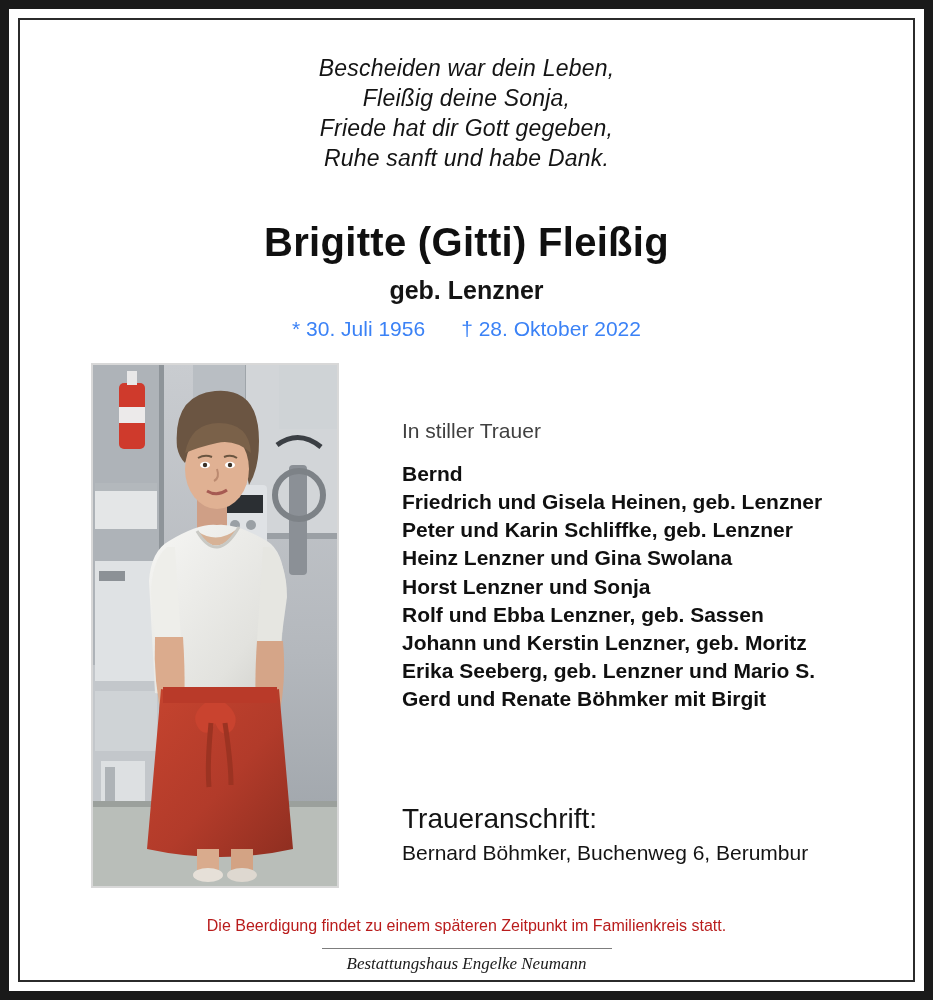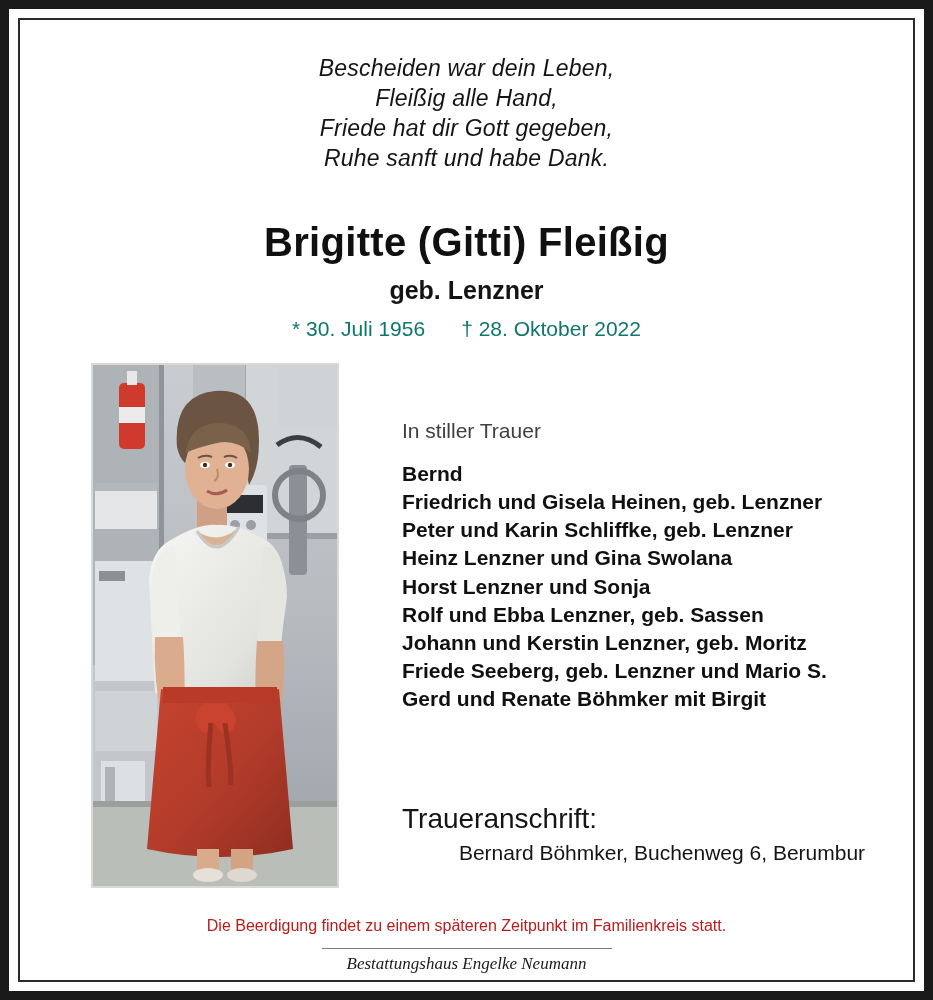--- a/index.html
+++ b/index.html
@@ -58,21 +58,21 @@
   .maiden {
     text-align: center;
     font-size: 25px;
     font-weight: bold;
     color: #141414;
     margin-top: 11px;
   }
   .dates {
     text-align: center;
     font-size: 21px;
-    color: #0f766e;
+    color: #3b82f6;
     margin-top: 12px;
   }
   .dates .sep { display: inline-block; width: 36px; }
 
   .body-area {
     position: relative;
     margin-top: 22px;
     height: 540px;
   }
 
@@ -120,21 +120,20 @@
     width: 520px;
   }
   .address .label {
     font-size: 28px;
     color: #141414;
     margin-bottom: 6px;
   }
   .address .line {
     font-size: 21px;
     color: #141414;
-    text-align: center;
   }
 
   .funeral-note {
     text-align: center;
     font-size: 16px;
     color: #b91c1c;
     margin-top: 14px;
   }
 
   .footer {
@@ -158,21 +157,21 @@
   }
 </style>
 </head>
 <body>
 
 <div class="obituary">
   <div class="inner">
 
     <div class="verse">
       <div>Bescheiden war dein Leben,</div>
-      <div>Fleißig alle Hand,</div>
+      <div>Fleißig deine Sonja,</div>
       <div>Friede hat dir Gott gegeben,</div>
       <div>Ruhe sanft und habe Dank.</div>
     </div>
 
     <div class="name">Brigitte (Gitti) Fleißig</div>
     <div class="maiden">geb. Lenzner</div>
     <div class="dates">
       <span>* 30. Juli 1956</span><span class="sep"></span><span>† 28. Oktober 2022</span>
     </div>
 
@@ -279,21 +278,21 @@
       <div class="mourn">
         <div class="lead">In stiller Trauer</div>
         <ul>
           <li>Bernd</li>
           <li>Friedrich und Gisela Heinen, geb. Lenzner</li>
           <li>Peter und Karin Schliffke, geb. Lenzner</li>
           <li>Heinz Lenzner und Gina Swolana</li>
           <li>Horst Lenzner und Sonja</li>
           <li>Rolf und Ebba Lenzner, geb. Sassen</li>
           <li>Johann und Kerstin Lenzner, geb. Moritz</li>
-          <li>Friede Seeberg, geb. Lenzner und Mario S.</li>
+          <li>Erika Seeberg, geb. Lenzner und Mario S.</li>
           <li>Gerd und Renate Böhmker mit Birgit</li>
         </ul>
       </div>
 
       <div class="address">
         <div class="label">Traueranschrift:</div>
         <div class="line">Bernard Böhmker, Buchenweg 6, Berumbur</div>
       </div>
 
     </div>

